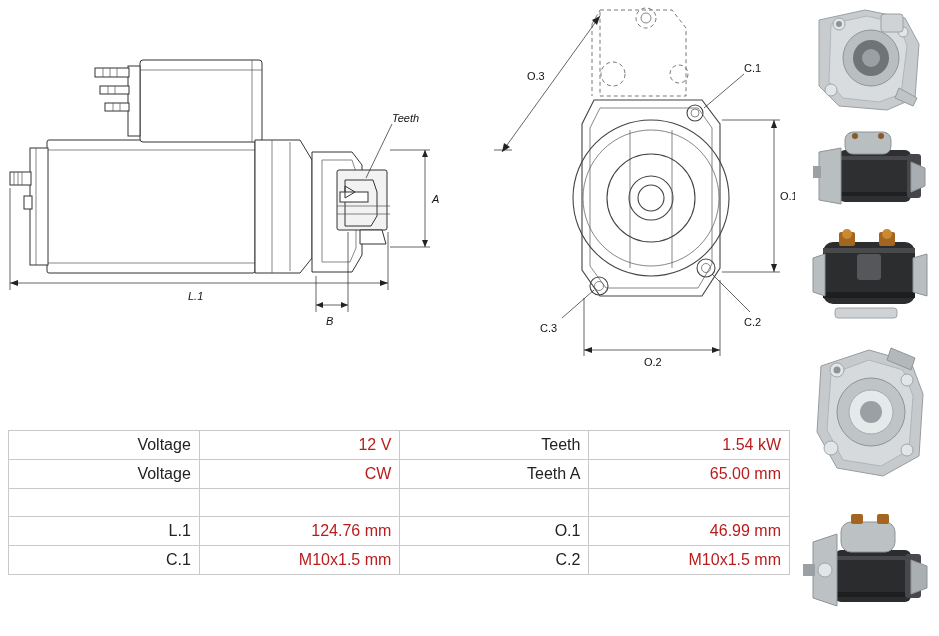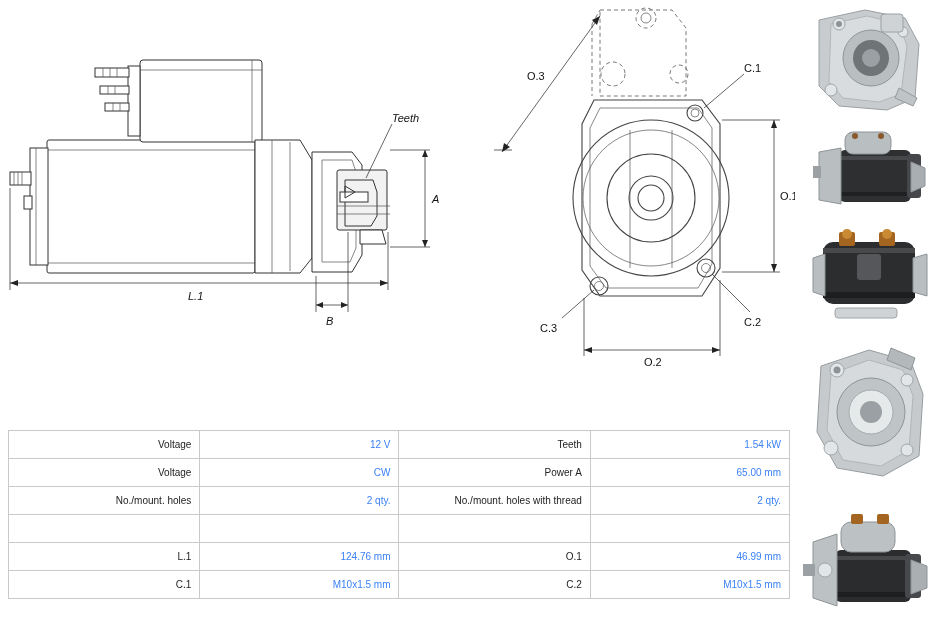--- a/index.html
+++ b/index.html
@@ -33,30 +33,30 @@
   #photo-1{top:2px;height:118px;}
   #photo-2{top:122px;height:100px;}
   #photo-3{top:224px;height:106px;}
   #photo-4{top:332px;height:160px;}
   #photo-5{top:494px;height:140px;}
 
   
   #spec-table{
     position:absolute;left:8px;top:430px;width:782px;
     border-collapse:collapse;
-    font-size:10px;color:#111;
+    font-size:16px;color:#111;
   }
   #spec-table td{
     border:1px solid #c9c9c9;
     padding:5px 8px;
     height:17px;
     vertical-align:middle;
   }
   .lbl{text-align:right;width:190px;color:#222;}
-  .val{text-align:right;width:200px;color:#3b82f6;}
+  .val{text-align:right;width:200px;color:#b91c1c;}
   .spacer-row td{border-left:1px solid #c9c9c9;border-right:1px solid #c9c9c9;border-top:1px solid #c9c9c9;border-bottom:1px solid #c9c9c9;height:6px;padding:2px;}
 
   .watermark{
     position:absolute;font-size:11px;color:#d8d8d8;letter-spacing:1px;
     user-select:none;
   }
   #wm-left{left:360px;top:386px;}
   #wm-right1{left:735px;top:388px;}
   #wm-right2{left:735px;top:414px;}
 </style>
@@ -208,28 +208,22 @@
     <tbody>
       <tr>
         <td class="lbl">Voltage</td>
         <td class="val">12 V</td>
         <td class="lbl">Teeth</td>
         <td class="val">1.54 kW</td>
       </tr>
       <tr>
         <td class="lbl">Voltage</td>
         <td class="val">CW</td>
-        <td class="lbl">Power A</td>
+        <td class="lbl">Teeth A</td>
         <td class="val">65.00 mm</td>
-      </tr>
-      <tr>
-        <td class="lbl">No./mount. holes</td>
-        <td class="val">2 qty.</td>
-        <td class="lbl">No./mount. holes with thread</td>
-        <td class="val">2 qty.</td>
       </tr>
       <tr class="spacer-row">
         <td></td>
         <td></td>
         <td></td>
         <td></td>
       </tr>
       <tr>
         <td class="lbl">L.1</td>
         <td class="val">124.76 mm</td>

